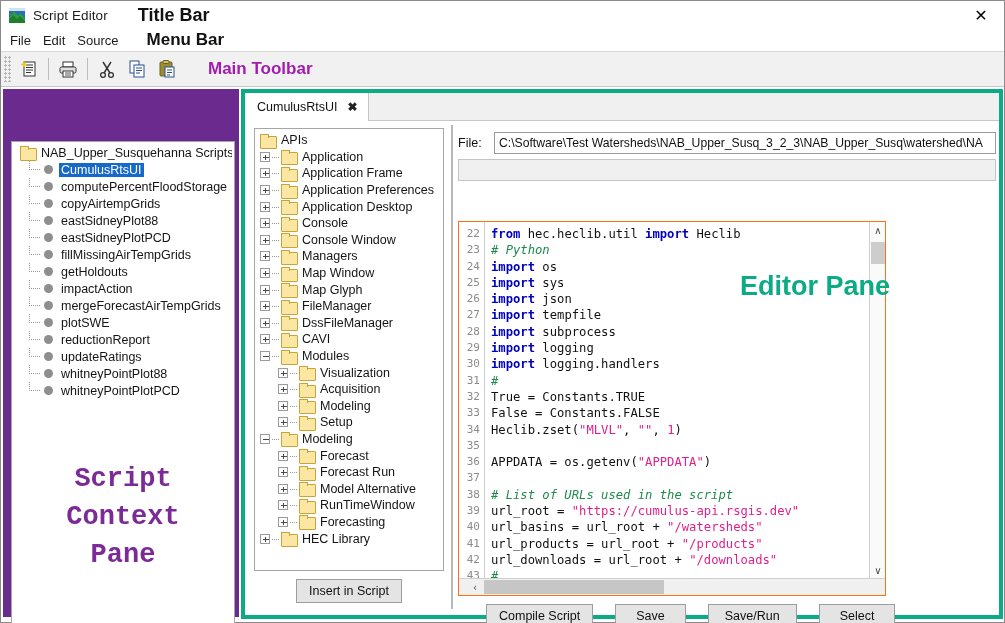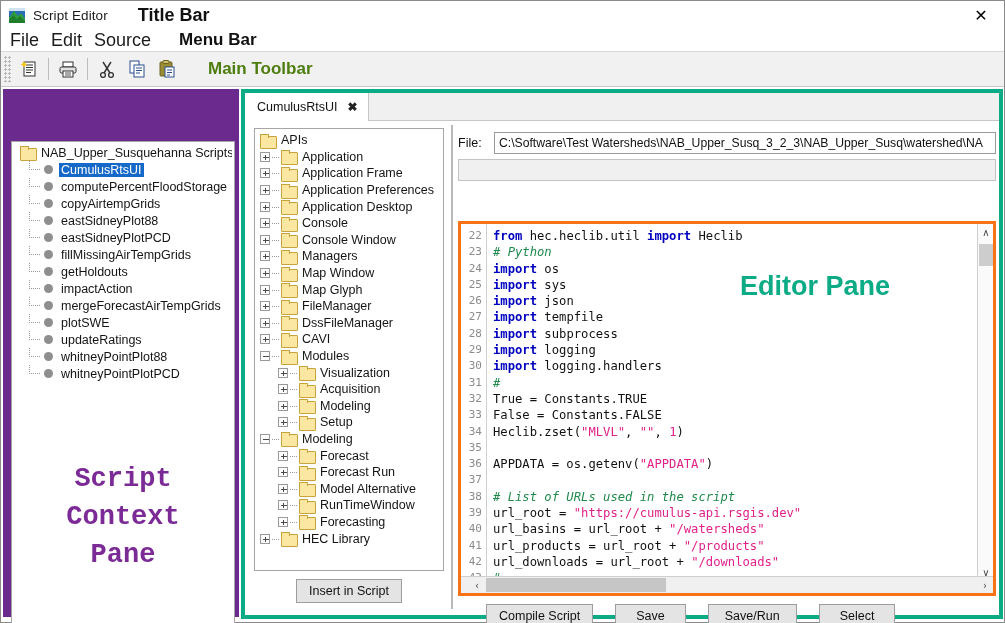--- a/index.html
+++ b/index.html
@@ -37,39 +37,39 @@
     position: absolute; right: 0; top: 0; width: 46px; height: 28px;
     display: flex; align-items: center; justify-content: center;
     font-size: 16px; color: #000; font-family: "DejaVu Sans", sans-serif;
   }
 
   
   .menubar {
     position: absolute; left: 0; top: 28px; width: 1003px; height: 22px;
     background: #ffffff; display: flex; align-items: center;
   }
-  .menu-item { font-size: 18px; color: #1b1b1b; padding: 0 6px; }
+  .menu-item { font-size: 13px; color: #1b1b1b; padding: 0 6px; }
   .menu-item:first-child { margin-left: 3px; }
   .annot-menu { font-size: 17px; font-weight: bold; color: #111; margin-left: 22px; }
 
   
   .toolbar {
     position: absolute; left: 0; top: 50px; width: 1003px; height: 36px;
     background: #f1f1f1; border-top: 1px solid #d8d8d8; border-bottom: 1px solid #c8c8c8;
     display: flex; align-items: center;
   }
   .grip {
     width: 7px; height: 26px; margin-left: 3px; margin-right: 3px;
     background-image:
       radial-gradient(circle at 1.5px 1.5px, #b6b6b6 1px, transparent 1.2px);
     background-size: 4px 4px;
   }
   .tb-btn { width: 30px; height: 30px; display:flex; align-items:center; justify-content:center; }
   .tb-sep { width: 1px; height: 22px; background: #bdbdbd; margin: 0 4px; }
-  .annot-toolbar { font-size: 17px; font-weight: bold; color: #4d7c0f; margin-left: 26px; }
+  .annot-toolbar { font-size: 17px; font-weight: bold; color: #a21caf; margin-left: 26px; }
 
   
   .left-pane {
     position: absolute; left: 2px; top: 88px; width: 236px; height: 528px;
     border: 4px solid #6b2a8e; background: #6b2a8e;
   }
   .left-inner {
     position: absolute; left: 4px; top: 4px; width: 224px; height: 516px;
     background: #ffffff; border: 1px solid #a6a6a6; margin-top: 44px;
   }
@@ -173,22 +173,22 @@
     flex: 1; height: 22px; background:#ffffff; border:1px solid #9b9b9b;
     font-size: 12.2px; color:#111; padding: 0 4px; line-height: 20px;
     overflow: hidden; white-space: nowrap;
   }
   .file-row2 {
     position: absolute; left: 213px; top: 38px; width: 538px; height: 22px;
     background: #f0f0f0; border: 1px solid #c4c4c4;
   }
 
   .editor-box {
-    position: absolute; left: 213px; top: 100px; width: 538px; height: 375px;
-    border: 3px solid #f97316; background: #ffffff; overflow: hidden;
+    position: absolute; left: 213px; top: 100px; width: 428px; height: 375px;
+    border: 1px solid #f97316; background: #ffffff; overflow: hidden;
   }
   .gutter {
     position:absolute; left:0; top:0; width: 26px; height: 356px;
     background:#ffffff; border-right: 1px solid #cfcfcf;
     font-family: "DejaVu Sans Mono", monospace; font-size: 11px; color:#8b8b8b;
     text-align: right; padding-top: 4px;
   }
   .gutter div { height: 16.3px; line-height: 16.3px; padding-right: 4px; }
   .codearea {
     position:absolute; left:27px; top:0; right: 17px; height: 356px;
@@ -362,20 +362,25 @@
                 <span class="tleaf-label">mergeForecastAirTempGrids</span>
               </div>
               <div class="tnode" style="padding-left: 12px;">
                 <span class="dotline"></span>
                 <span class="leafdot"></span>
                 <span class="tleaf-label">plotSWE</span>
               </div>
               <div class="tnode" style="padding-left: 12px;">
                 <span class="dotline"></span>
                 <span class="leafdot"></span>
+                <span class="tleaf-label">reductionReport</span>
+              </div>
+              <div class="tnode" style="padding-left: 12px;">
+                <span class="dotline"></span>
+                <span class="leafdot"></span>
                 <span class="tleaf-label">updateRatings</span>
               </div>
               <div class="tnode" style="padding-left: 12px;">
                 <span class="dotline"></span>
                 <span class="leafdot"></span>
                 <span class="tleaf-label">whitneyPointPlot88</span>
               </div>
               <div class="tnode" style="padding-left: 12px;">
                 <span class="dotline"></span>
                 <span class="leafdot"></span>

